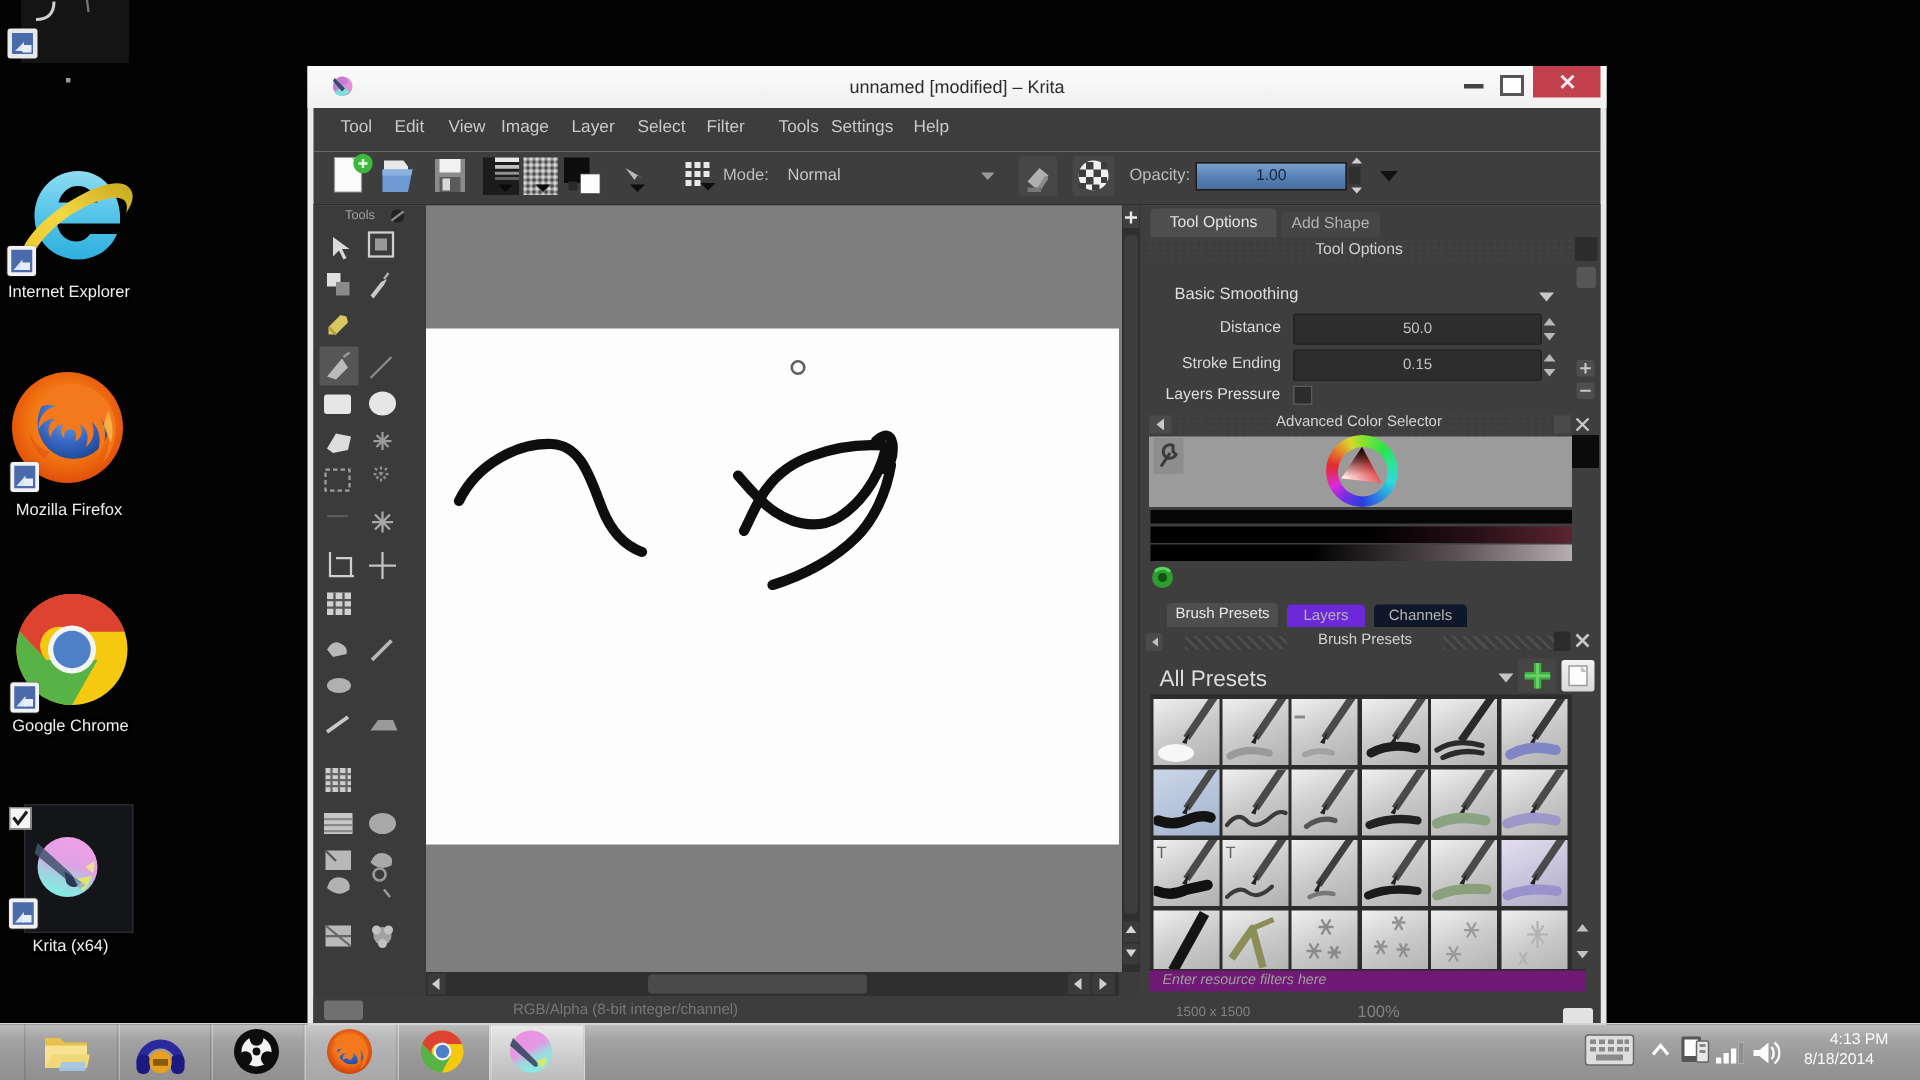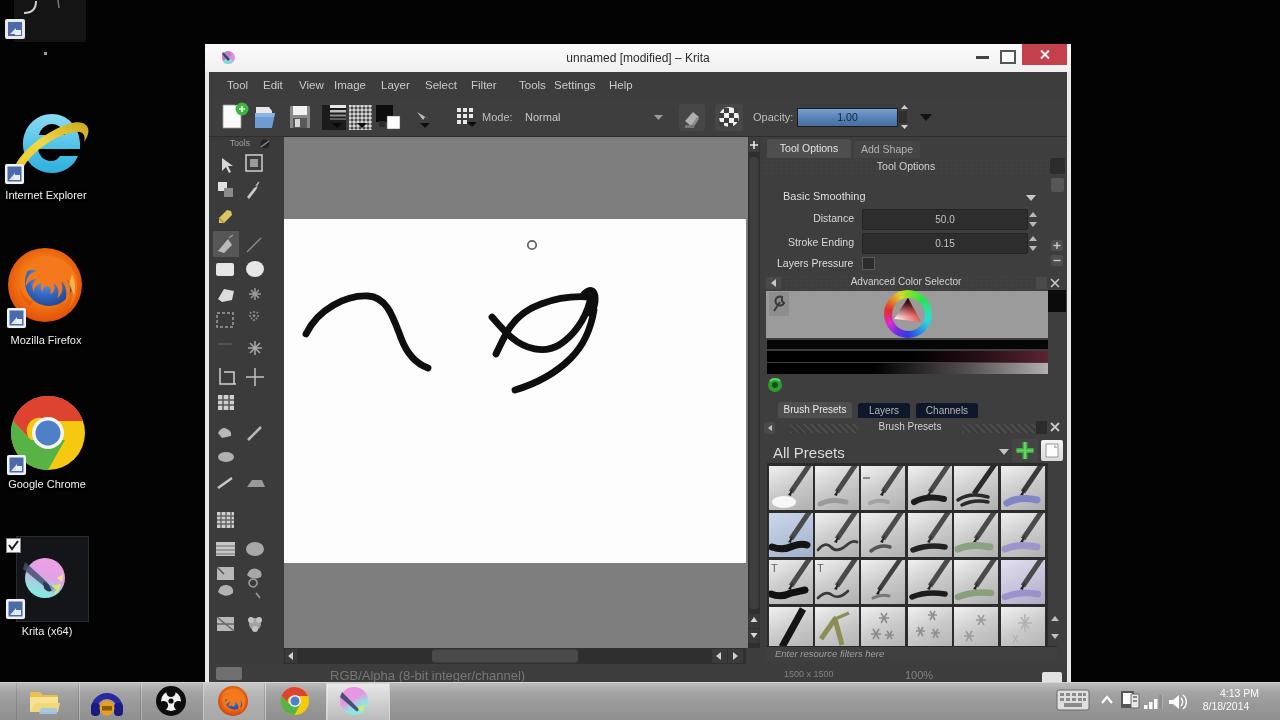--- a/index.html
+++ b/index.html
@@ -343,21 +343,21 @@
     <path d="M9,4 l-5,4 l5,4 Z" fill="#d0d0d0"></path>
 <rect x="148" y="1.5" width="146" height="13" rx="3" fill="#4a4a4a"></rect>
 <rect x="428" y="1" width="15" height="14" fill="#3a3a3a"></rect>
     <path d="M437,4 l-5,4 l5,4 Z" fill="#d0d0d0"></path>
 <rect x="444" y="1" width="15" height="14" fill="#3a3a3a"></rect>
     <path d="M449,4 l5,4 l-5,4 Z" fill="#d0d0d0"></path>
 </svg>
 
 <div class="abs" style="left:209px;top:664px;width:858px;height:18px;background:#3d3d3d"></div>
 <div class="abs" style="left:216px;top:667px;width:26px;height:13px;background:#707070;border-radius:2px"></div>
-<div class="abs" style="left:330px;top:668px;font-size:13px;color:#777">RGB/Alpha (8-bit integer/channel)</div>
+<div class="abs" style="left:342px;top:668px;font-size:10px;color:#777">RGB/Alpha (8-bit integer/channel)</div>
 <div class="abs" style="left:784px;top:669px;font-size:9px;color:#828282">1500 x 1500</div>
 <div class="abs" style="left:905px;top:669px;font-size:11px;color:#828282">100%</div>
 <div class="abs" style="left:1042px;top:672px;width:20px;height:12px;background:#e2e2e2;border-radius:2px"></div>
 
 <div class="abs" style="left:760px;top:137px;width:307px;height:527px;background:#3e3e3e"></div>
 
 <div class="abs" style="left:767px;top:139px;width:84px;height:19px;background:#4e4e4e;border-radius:3px 3px 0 0;text-align:center;font-size:10.5px;color:#e4e4e4;line-height:19px">Tool Options</div>
 <div class="abs" style="left:854px;top:141px;width:66px;height:17px;background:#454545;border-radius:3px 3px 0 0;text-align:center;font-size:10.5px;color:#b2b2b2;line-height:17px">Add Shape</div>
 
 <div class="abs" style="left:764px;top:159px;width:284px;height:17px;background-image:radial-gradient(#4b4b4b 1px,transparent 1.3px);background-size:5px 4px"></div>
@@ -436,21 +436,21 @@
 <div class="abs" style="left:767px;top:351px;width:281px;height:11px;background:linear-gradient(90deg,#000 52%,#2a1018 78%,#5c2430)"></div>
 <div class="abs" style="left:767px;top:363px;width:281px;height:11px;background:linear-gradient(90deg,#000 38%,#585052 72%,#b5aeb0)"></div>
 
 <svg class="abs" style="left:767px;top:377px" width="16" height="16">
     <circle cx="8" cy="8" r="7" fill="#2d9e2d"></circle>
     <circle cx="8" cy="8" r="3" fill="#145214"></circle>
     <path d="M3,4 a7,7 0 0 1 10,0" stroke="#58d858" stroke-width="2" fill="none"></path>
   </svg>
 
 <div class="abs" style="left:778px;top:402px;width:74px;height:16px;background:#4e4e4e;border-radius:3px 3px 0 0;text-align:center;font-size:10px;color:#e8e8e8;line-height:16px">Brush Presets</div>
-<div class="abs" style="left:858px;top:403px;width:52px;height:15px;background:#0f172a;border-radius:3px 3px 0 0;text-align:center;font-size:10px;color:#b5b5b5;line-height:15px">Layers</div>
+<div class="abs" style="left:858px;top:403px;width:52px;height:15px;background:#6d28d9;border-radius:3px 3px 0 0;text-align:center;font-size:10px;color:#b5b5b5;line-height:15px">Layers</div>
 <div class="abs" style="left:916px;top:403px;width:62px;height:15px;background:#0f172a;border-radius:3px 3px 0 0;text-align:center;font-size:10px;color:#b5b5b5;line-height:15px">Channels</div>
 
 <div class="abs" style="left:790px;top:424px;width:68px;height:9px;background:repeating-linear-gradient(45deg,#4c4c4c 0 2px,#3c3c3c 2px 5px)"></div>
 <div class="abs" style="left:962px;top:424px;width:76px;height:9px;background:repeating-linear-gradient(45deg,#4c4c4c 0 2px,#3c3c3c 2px 5px)"></div>
 <div class="abs" style="left:860px;top:421px;width:100px;text-align:center;font-size:10px;color:#d2d2d2">Brush Presets</div>
 <svg class="abs" style="left:764px;top:421px" width="12" height="14">
     <rect x="0" y="1" width="11" height="12" rx="2" fill="#4a4a4a"></rect>
     <path d="M8,4 l-4,3 l4,3 Z" fill="#c0c0c0"></path>
   </svg>
 <div class="abs" style="left:1036px;top:421px;width:11px;height:13px;background:#2c2c2c"></div>
@@ -600,21 +600,21 @@
       <g stroke="#b2b2b2" stroke-width="1.4">
         <path d="M20,10 l8,12 M28,10 l-8,12 M17,16 h14 M24,7 v18"></path>
         <path d="M12,28 l5,8 M17,28 l-5,8"></path>
       </g>
     </svg></div>
 <svg class="abs" style="left:1050px;top:614px" width="10" height="28">
     <path d="M1,7 l4,-5 l4,5 Z" fill="#c0c0c0"></path>
     <path d="M1,20 l4,5 l4,-5 Z" fill="#c0c0c0"></path>
   </svg>
 
-<div class="abs" style="left:766px;top:646px;width:282px;height:14px;background:#404040;border-top:1px solid #2a2a2a;font-style:italic;font-size:9.5px;color:#9f9f9f;padding-left:9px;line-height:14px">Enter resource filters here</div>
+<div class="abs" style="left:766px;top:646px;width:282px;height:14px;background:#701a75;border-top:1px solid #2a2a2a;font-style:italic;font-size:9.5px;color:#9f9f9f;padding-left:9px;line-height:14px">Enter resource filters here</div>
 
 <div class="abs" style="left:0;top:682px;width:1280px;height:38px;background:linear-gradient(180deg,#bcbcbc,#a4a4a4 25%,#989898 60%,#8f8f8f);border-top:1px solid #d2d2d2"></div>
 <style>
 .tbtn{position:absolute;top:683px;height:37px;width:62px;border-left:1px solid rgba(0,0,0,0.12);border-right:1px solid rgba(255,255,255,0.3)}
 </style>
 <div class="tbtn" style="left:16px"></div>
 <div class="tbtn" style="left:78px"></div>
 <div class="tbtn" style="left:140px"></div>
 <div class="tbtn" style="left:202px;background:rgba(255,255,255,0.22)"></div>
 <div class="tbtn" style="left:264px"></div>

